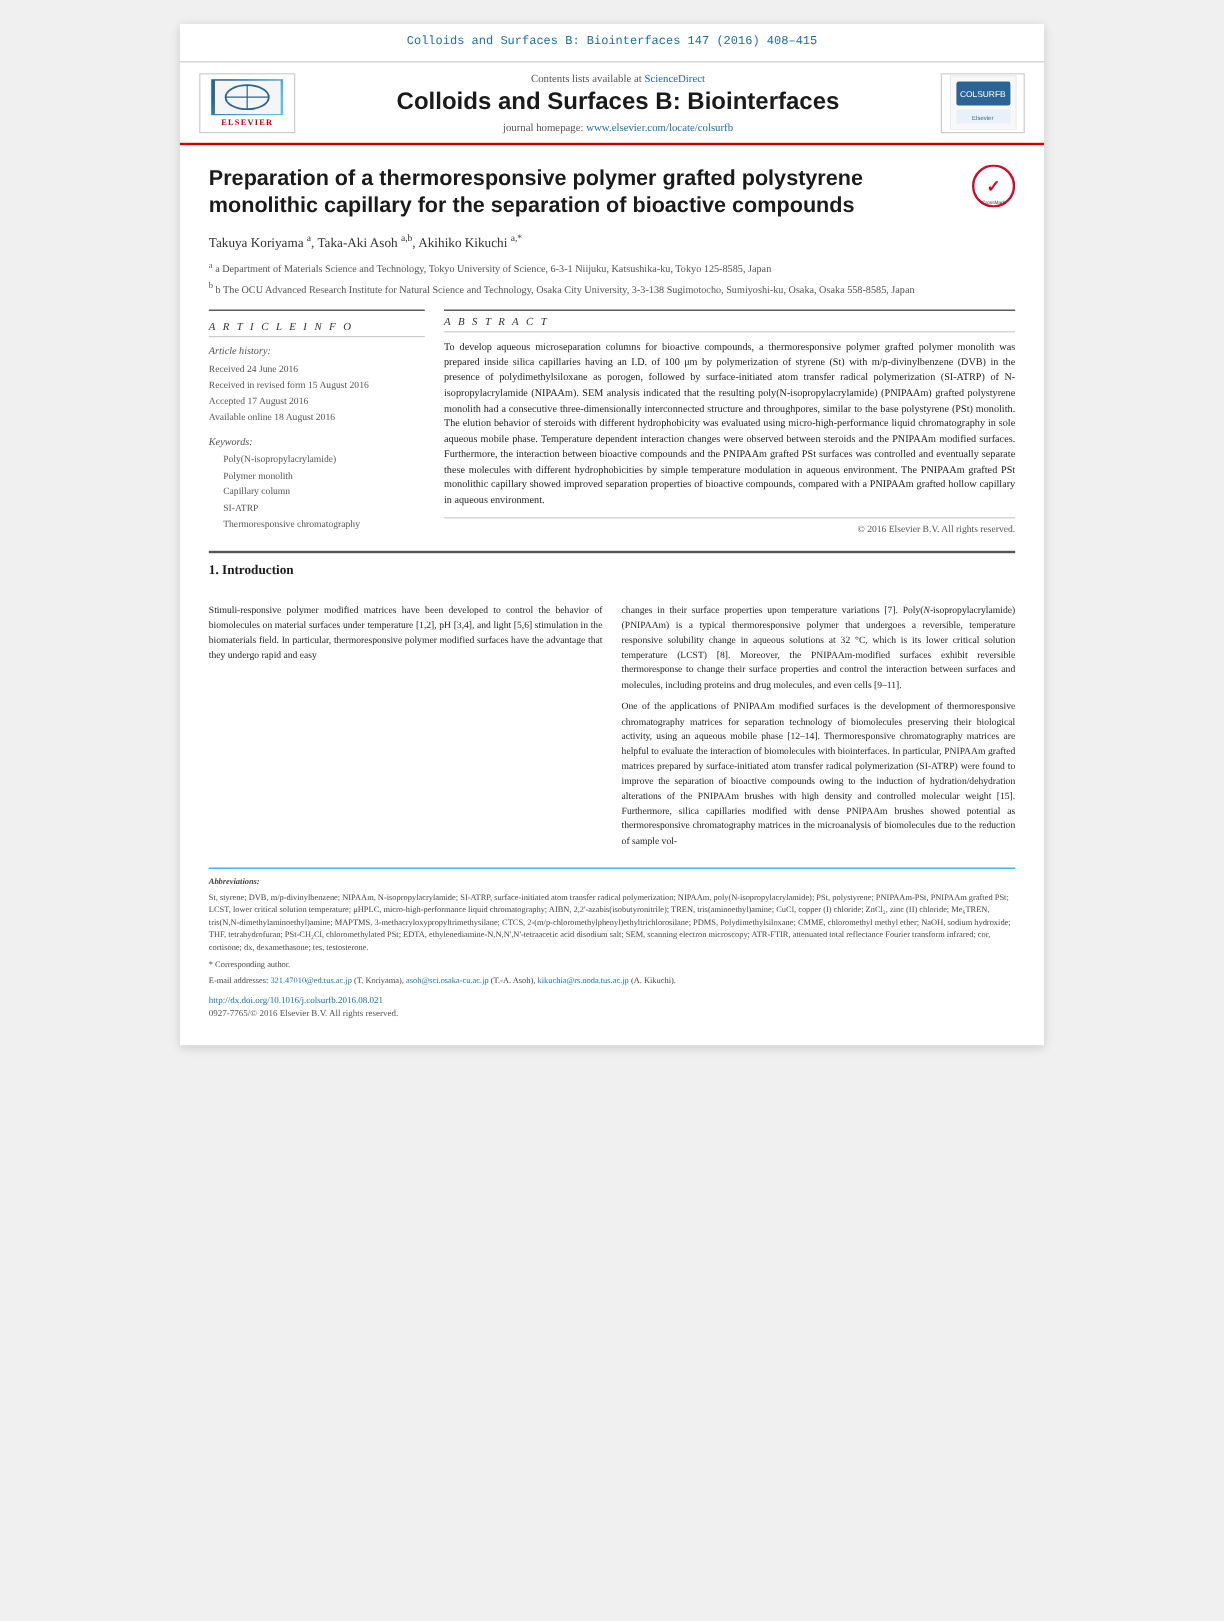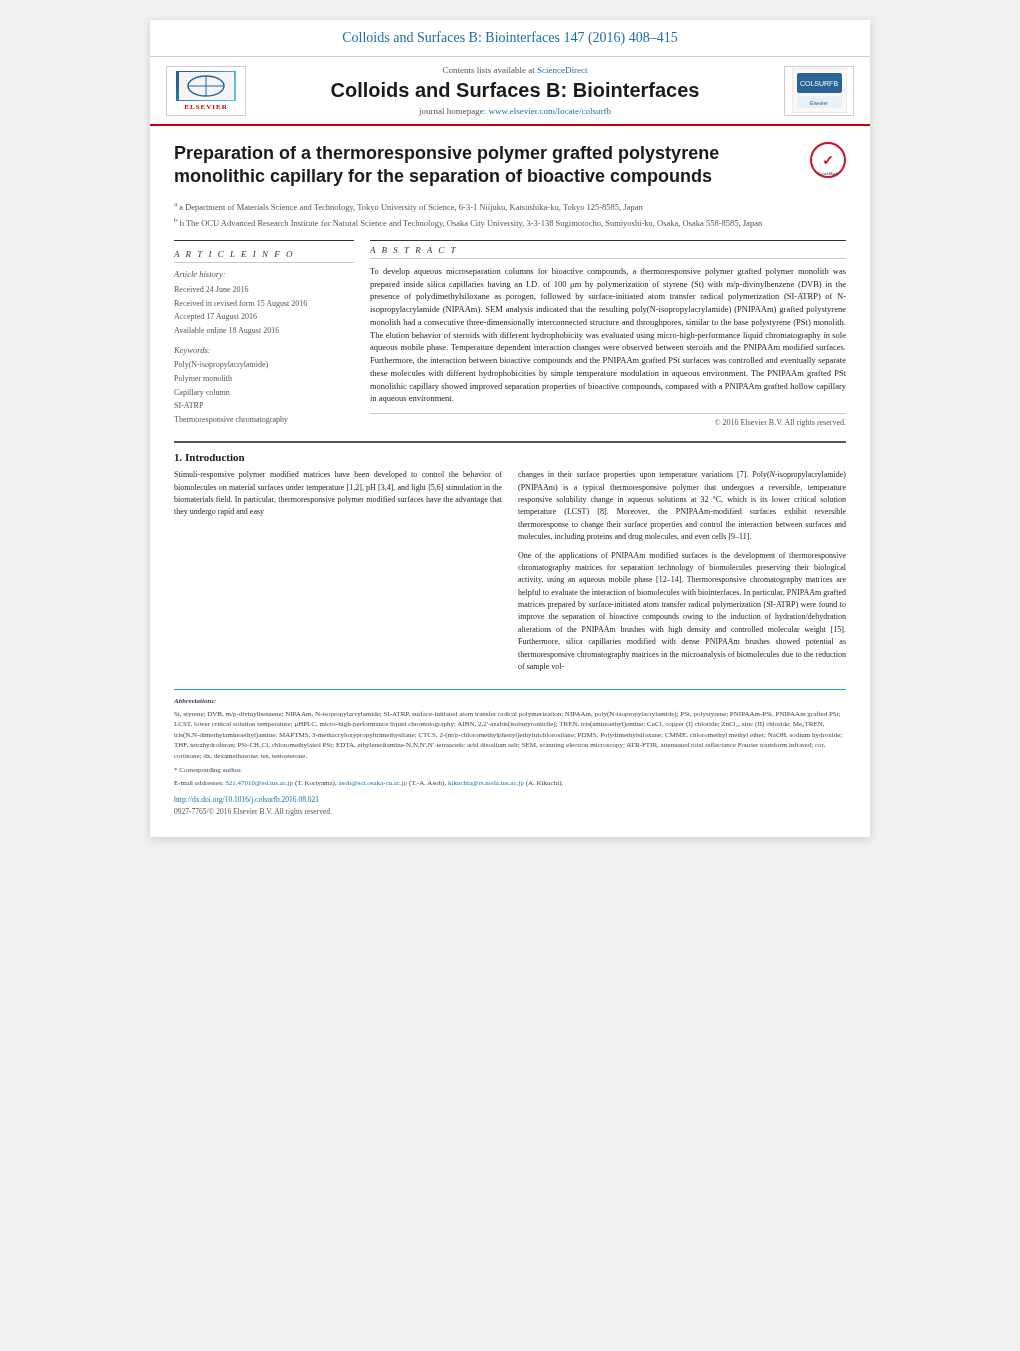--- a/index.html
+++ b/index.html
@@ -17,23 +17,24 @@
       padding: 0;
       margin: 20px auto;
       box-shadow: 0 2px 8px rgba(0,0,0,0.15);
     }
     .journal-header {
       text-align: center;
       padding: 10px 20px 6px;
       border-bottom: 1px solid #ccc;
     }
     .journal-header .journal-banner-text {
-      font-size: 14px;
+      font-size: 10px;
       color: #1a6fa8;
       margin-bottom: 4px;
+      font-family: Liberation Mono, monospace;
     }
     .journal-top-row {
       display: flex;
       align-items: center;
       padding: 8px 16px;
       border-bottom: 2px solid #c00;
     }
     .elsevier-logo {
       width: 80px;
       height: 50px;
@@ -178,20 +179,21 @@
     .keywords-title {
       font-size: 8.5px;
       font-style: italic;
       color: #555;
       margin-bottom: 3px;
     }
     .keywords-list {
       font-size: 8px;
       color: #555;
       line-height: 1.7;
+      margin-left: 12px;
     }
     .abstract-text {
       font-size: 8.5px;
       color: #222;
       line-height: 1.5;
       text-align: justify;
     }
     .copyright-line {
       font-size: 8px;
       color: #555;
@@ -202,21 +204,21 @@
     }
     .body-section {
       margin-top: 14px;
       border-top: 2px solid #555;
       padding-top: 8px;
     }
     .section-heading {
       font-size: 11px;
       font-weight: bold;
       color: #1a1a1a;
-      margin-bottom: 6px;
+      margin-bottom: 22px;
     }
     .body-two-col {
       display: flex;
       gap: 16px;
     }
     .body-col {
       flex: 1;
       font-size: 8px;
       color: #222;
       line-height: 1.55;
@@ -307,20 +309,23 @@
       <div class="article-title">Preparation of a thermoresponsive polymer grafted polystyrene monolithic capillary for the separation of bioactive compounds</div>
       <div class="crossmark-badge">
         <svg class="crossmark-svg" viewBox="0 0 36 36" xmlns="http://www.w3.org/2000/svg">
           <circle cx="18" cy="18" r="17" fill="#fff" stroke="#c8102e" stroke-width="2"></circle>
           <text x="18" y="23" text-anchor="middle" fill="#c8102e" font-size="14" font-weight="bold" font-family="Arial">✓</text>
           <text x="18" y="33" text-anchor="middle" fill="#333" font-size="4" font-family="Arial">CrossMark</text>
         </svg>
       </div>
     </div>
 
+    <div class="authors">
+      Takuya Koriyama <sup>a</sup>, Taka-Aki Asoh <sup>a,b</sup>, Akihiko Kikuchi <sup>a,*</sup>
+    </div>
 
     <div class="affiliations">
       <div class="aff-line">
         <sup>a</sup> <span>a Department of Materials Science and Technology, Tokyo University of Science, 6-3-1 Niijuku, Katsushika-ku, Tokyo 125-8585, Japan</span>
       </div>
       <div class="aff-line">
         <sup>b</sup> <span>b The OCU Advanced Research Institute for Natural Science and Technology, Osaka City University, 3-3-138 Sugimotocho, Sumiyoshi-ku, Osaka, Osaka 558-8585, Japan</span>
       </div>
     </div>
 

